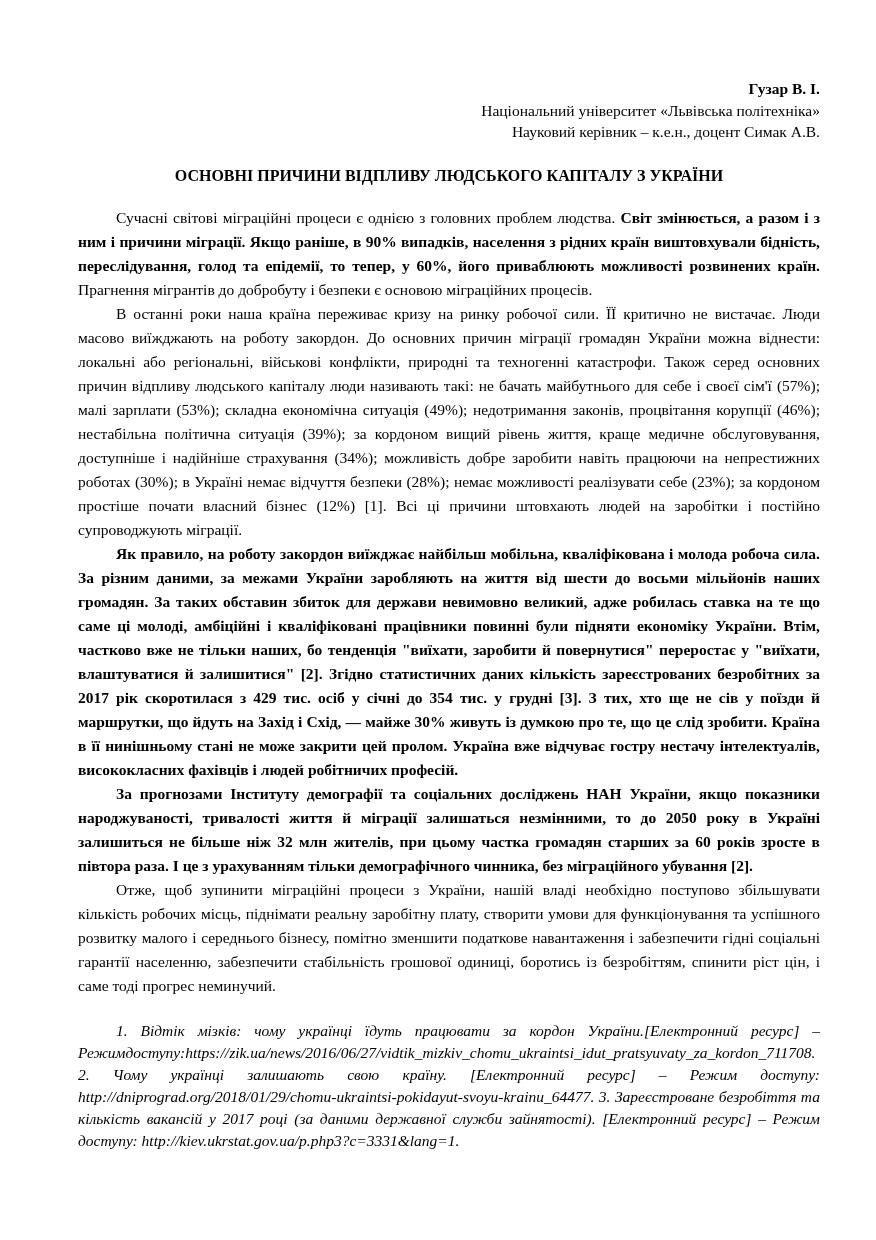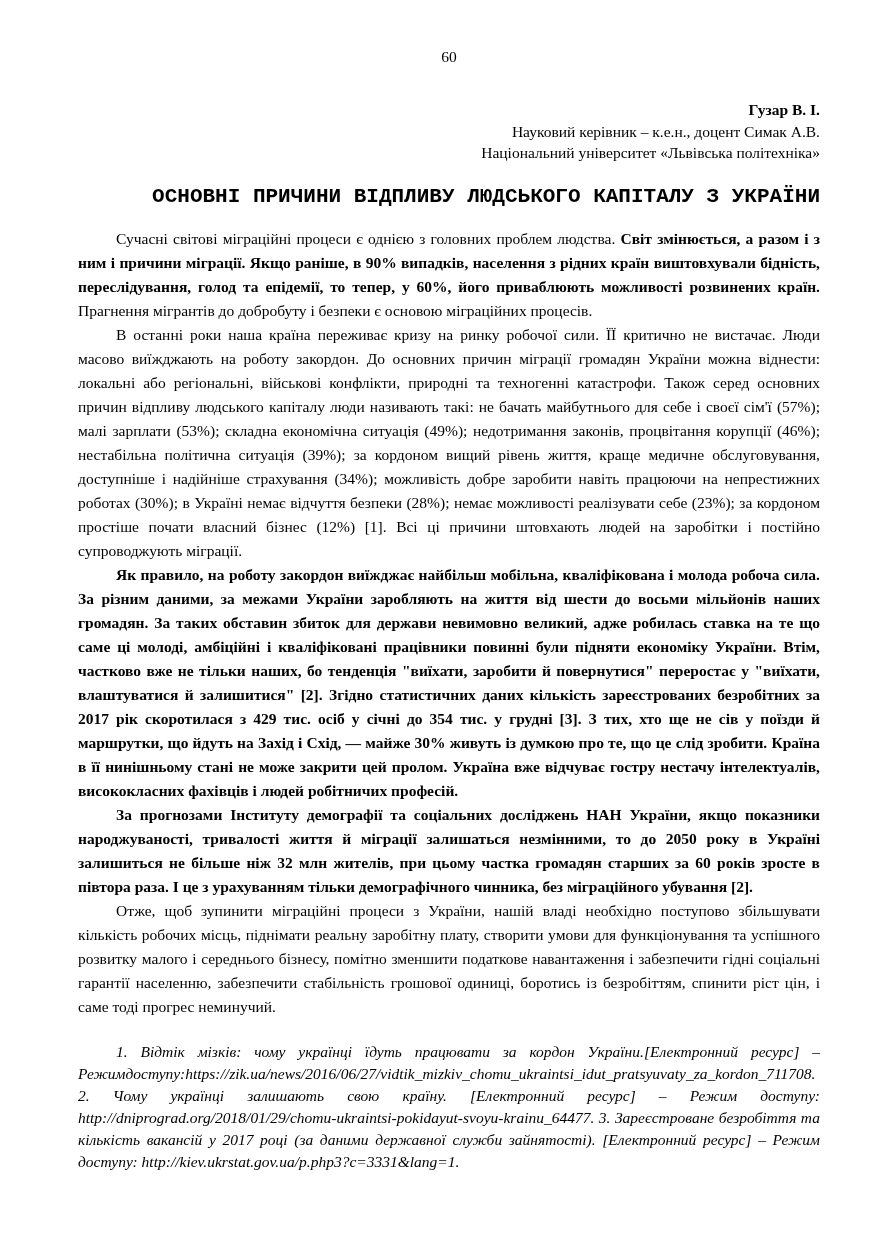--- a/index.html
+++ b/index.html
@@ -27,25 +27,24 @@
     margin-bottom: 26px;
   }
   .header-block {
     text-align: right;
     font-size: 15.5px;
     line-height: 21.5px;
   }
   .header-block .author { font-weight: bold; margin-top: 32px; }
   .title {
     margin: 22px 0 20px 0;
-    text-align: right;
-    font-size: 21px;
+    text-align: center;
+    font-size: 16px;
     line-height: 21px;
     font-weight: bold;
-    font-family: Liberation Mono, monospace;
   }
   .body-text p {
     margin: 0;
     font-size: 15.5px;
     line-height: 24px;
     text-align: justify;
     text-indent: 38px;
   }
   .body-text p span.b { font-weight: bold; }
   .body-text p span.i { font-style: italic; }
@@ -53,26 +52,25 @@
     margin-top: 22px;
     font-style: italic;
     line-height: 22px;
     overflow-wrap: anywhere;
   }
 </style>
 </head>
 <body>
 
 <div class="page">
-  <div class="page-number">60</div>
 
   <div class="header-block">
     <div class="author">Гузар В. І.</div>
+    <div>Національний університет «Львівська політехніка»</div>
     <div>Науковий керівник – к.е.н., доцент Симак А.В.</div>
-    <div>Національний університет «Львівська політехніка»</div>
   </div>
 
   <h1 class="title">ОСНОВНІ ПРИЧИНИ ВІДПЛИВУ ЛЮДСЬКОГО КАПІТАЛУ З УКРАЇНИ</h1>
 
   <div class="body-text">
       <p class="para"><span>Сучасні світові міграційні процеси є однією з головних проблем людства. </span><span class="b">Світ змінюється, а разом і з ним і причини міграції. Якщо раніше, в 90% випадків, населення з рідних країн виштовхували бідність, переслідування, голод та епідемії, то тепер, у 60%, його приваблюють можливості розвинених країн. </span><span>Прагнення мігрантів до добробуту і безпеки є основою міграційних процесів.</span></p>
       <p class="para"><span>В останні роки наша країна переживає кризу на ринку робочої сили. ЇЇ критично не вистачає. Люди масово виїжджають на роботу закордон. До основних причин міграції громадян України можна віднести: локальні або регіональні, військові конфлікти, природні та техногенні катастрофи. Також серед основних причин відпливу людського капіталу люди називають такі: не бачать майбутнього для себе і своєї сім'ї (57%); малі зарплати (53%); складна економічна ситуація (49%); недотримання законів, процвітання корупції (46%); нестабільна політична ситуація (39%); за кордоном вищий рівень життя, краще медичне обслуговування, доступніше і надійніше страхування (34%); можливість добре заробити навіть працюючи на  непрестижних роботах (30%); в Україні немає відчуття безпеки (28%); немає можливості реалізувати себе (23%); за кордоном простіше почати власний бізнес (12%) [1].  Всі ці причини штовхають людей на заробітки   і постійно супроводжують міграції.</span></p>
       <p class="para"><span class="b">Як правило, на роботу закордон виїжджає найбільш мобільна, кваліфікована і молода робоча сила. За різним даними, за межами України заробляють на життя від шести до восьми мільйонів наших громадян. За таких обставин збиток для держави невимовно великий, адже робилась ставка на те що саме ці молоді, амбіційні і кваліфіковані працівники повинні були підняти економіку України. Втім, частково вже не тільки наших, бо тенденція "виїхати, заробити й повернутися" переростає у "виїхати, влаштуватися й залишитися" [2]. Згідно статистичних даних кількість зареєстрованих безробітних за 2017 рік скоротилася з 429 тис. осіб у січні до 354 тис. у грудні [3]. З тих, хто ще не сів у поїзди й маршрутки, що йдуть на Захід і Схід, — майже 30% живуть із думкою про те, що це слід зробити. Країна в її нинішньому стані не може закрити цей пролом. Україна вже відчуває гостру нестачу інтелектуалів, висококласних фахівців і людей робітничих професій.</span></p>
       <p class="para"><span class="b">За прогнозами Інституту демографії та соціальних досліджень НАН України, якщо показники народжуваності, тривалості життя й міграції залишаться незмінними, то до 2050 року в Україні залишиться не більше ніж 32 млн жителів, при цьому частка громадян старших за 60 років зросте в півтора раза. І це з урахуванням тільки демографічного чинника, без міграційного убування [2].</span></p>
       <p class="para"><span>Отже, щоб зупинити міграційні процеси з України, нашій владі необхідно поступово збільшувати кількість робочих місць, піднімати реальну заробітну плату, створити умови для функціонування та успішного розвитку малого і середнього бізнесу, помітно зменшити податкове навантаження і забезпечити гідні соціальні гарантії населенню,  забезпечити стабільність грошової одиниці, боротись із безробіттям, спинити ріст цін, і саме тоді прогрес неминучий.</span></p>

